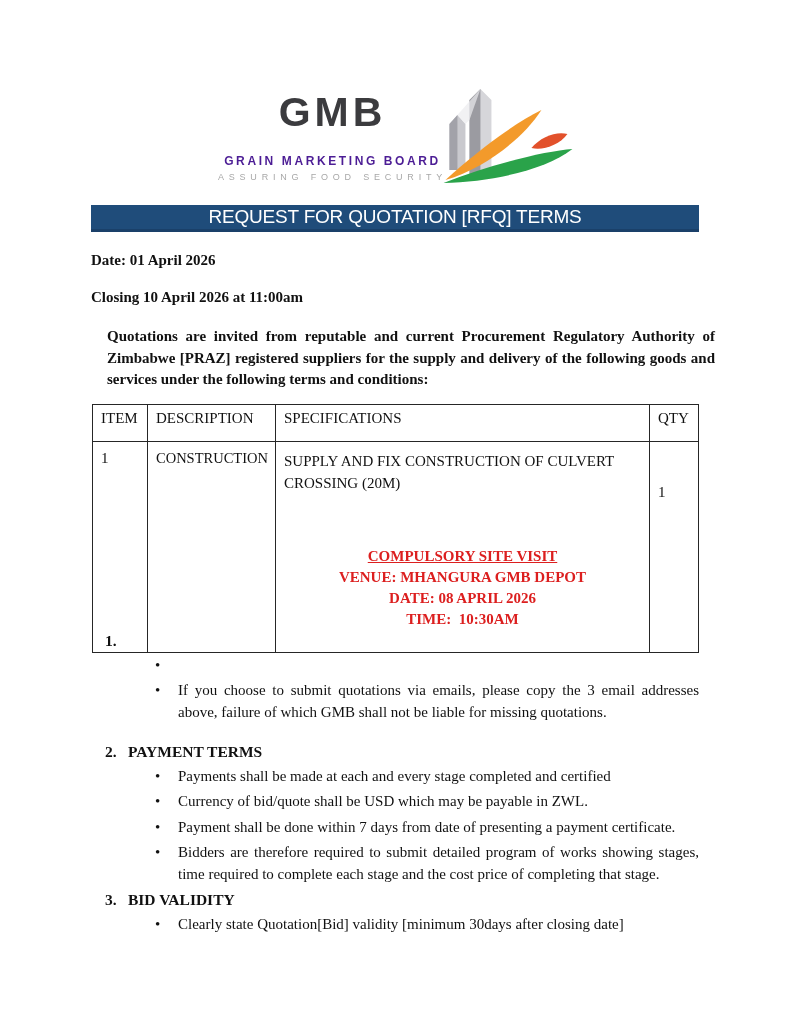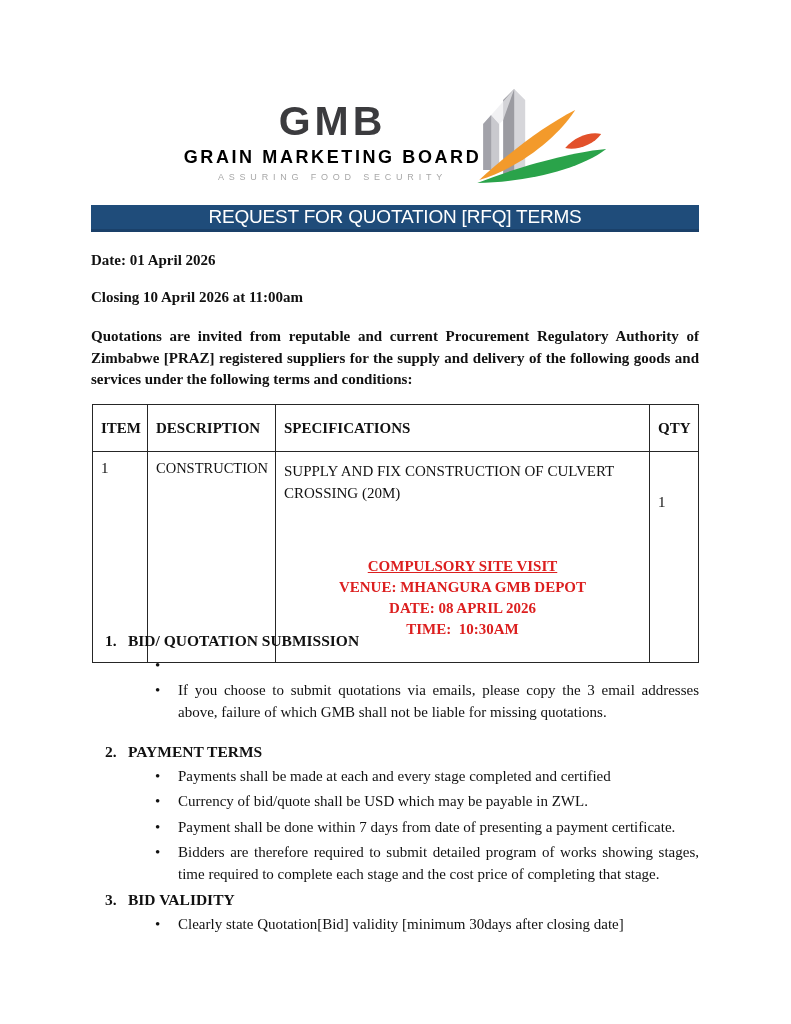--- a/index.html
+++ b/index.html
@@ -9,42 +9,42 @@
     font-family:"Liberation Serif", serif;color:#111111;
   }
 
   
   .logo{position:absolute;top:84px;left:50%;transform:translateX(-50%);
         display:flex;align-items:flex-end;}
   .logo-textcol{display:flex;flex-direction:column;align-items:center;}
   .logo-acro{font-family:"Liberation Sans",sans-serif;font-weight:700;
              font-size:41px;line-height:52px;letter-spacing:4px;color:#3b3b3e;}
   .logo-name{font-family:"Liberation Sans",sans-serif;font-weight:700;
-             font-size:18px;letter-spacing:2.6px;color:#000000;margin-top:0;white-space:nowrap;}
+             font-size:12px;letter-spacing:2.6px;color:#4c1d95;margin-top:16px;white-space:nowrap;}
   .logo-tagline{font-family:"Liberation Sans",sans-serif;font-weight:400;
              font-size:9px;letter-spacing:4.8px;color:#a8a8a8;margin-top:4px;white-space:nowrap;}
   .logo-mark{margin-left:-4px;margin-bottom:-4px;}
 
   
   .banner{position:absolute;top:205px;left:91px;width:608px;height:24px;
           background:#1f4c7a;border-bottom:3px solid #1a4069;
           color:#ffffff;font-family:"Liberation Sans",sans-serif;font-weight:400;
           font-size:19px;line-height:24px;text-align:center;letter-spacing:-0.2px;}
 
   
   .date-line{position:absolute;top:252px;left:91px;font-weight:700;font-size:15px;margin:0;}
   .closing-line{position:absolute;top:289px;left:91px;font-weight:700;font-size:15px;margin:0;}
-  .intro{position:absolute;top:326px;left:91px;width:608px;margin:0;
+  .intro{position:absolute;top:326px;left:107px;width:608px;margin:0;
          font-weight:700;font-size:15px;line-height:21.5px;text-align:justify;}
 
   
   .rfq-table{position:absolute;top:404px;left:92px;width:606px;
              border-collapse:collapse;font-size:15px;table-layout:fixed;}
   .rfq-table th,.rfq-table td{border:1.6px solid #262626;text-align:left;}
-  .rfq-table th{font-weight:700;padding:15px 8px 14px 8px;vertical-align:top;}
+  .rfq-table th{font-weight:400;padding:5px 8px 14px 8px;vertical-align:top;}
   .rfq-table tbody td{vertical-align:top;padding:8px 8px;height:160px;}
   .col-item{width:55px;} .col-desc{width:128px;} .col-spec{width:374px;} .col-qty{width:49px;}
   .c-desc{font-size:14.5px;}
   .c-qty{padding-top:42px !important;}
   .spec-main{line-height:22px;}
   .site-visit{margin-top:52px;text-align:center;color:#dc1f1f;font-weight:700;
               line-height:21px;}
   .site-visit div{white-space:pre-wrap;}
   .sv-title{text-decoration:underline;}
 
@@ -127,21 +127,20 @@
         <td class="c-qty">1</td>
       </tr>
     </tbody>
   </table>
 
   <div class="terms">
 
     <section class="sec sec-1">
       <div class="sec-head">
         <span class="sec-num">1.</span>
-        <span class="sec-title">BID/ QUOTATION SUBMISSION</span>
       </div>
       <div class="bullet">
         <span class="dot"></span>
       </div>
       <div class="bullet">
         <span class="dot"></span>
         <p class="btext">If you choose to submit quotations via emails, please copy the 3 email addresses above, failure of which GMB shall not be liable for missing quotations.</p>
       </div>
     </section>
 

